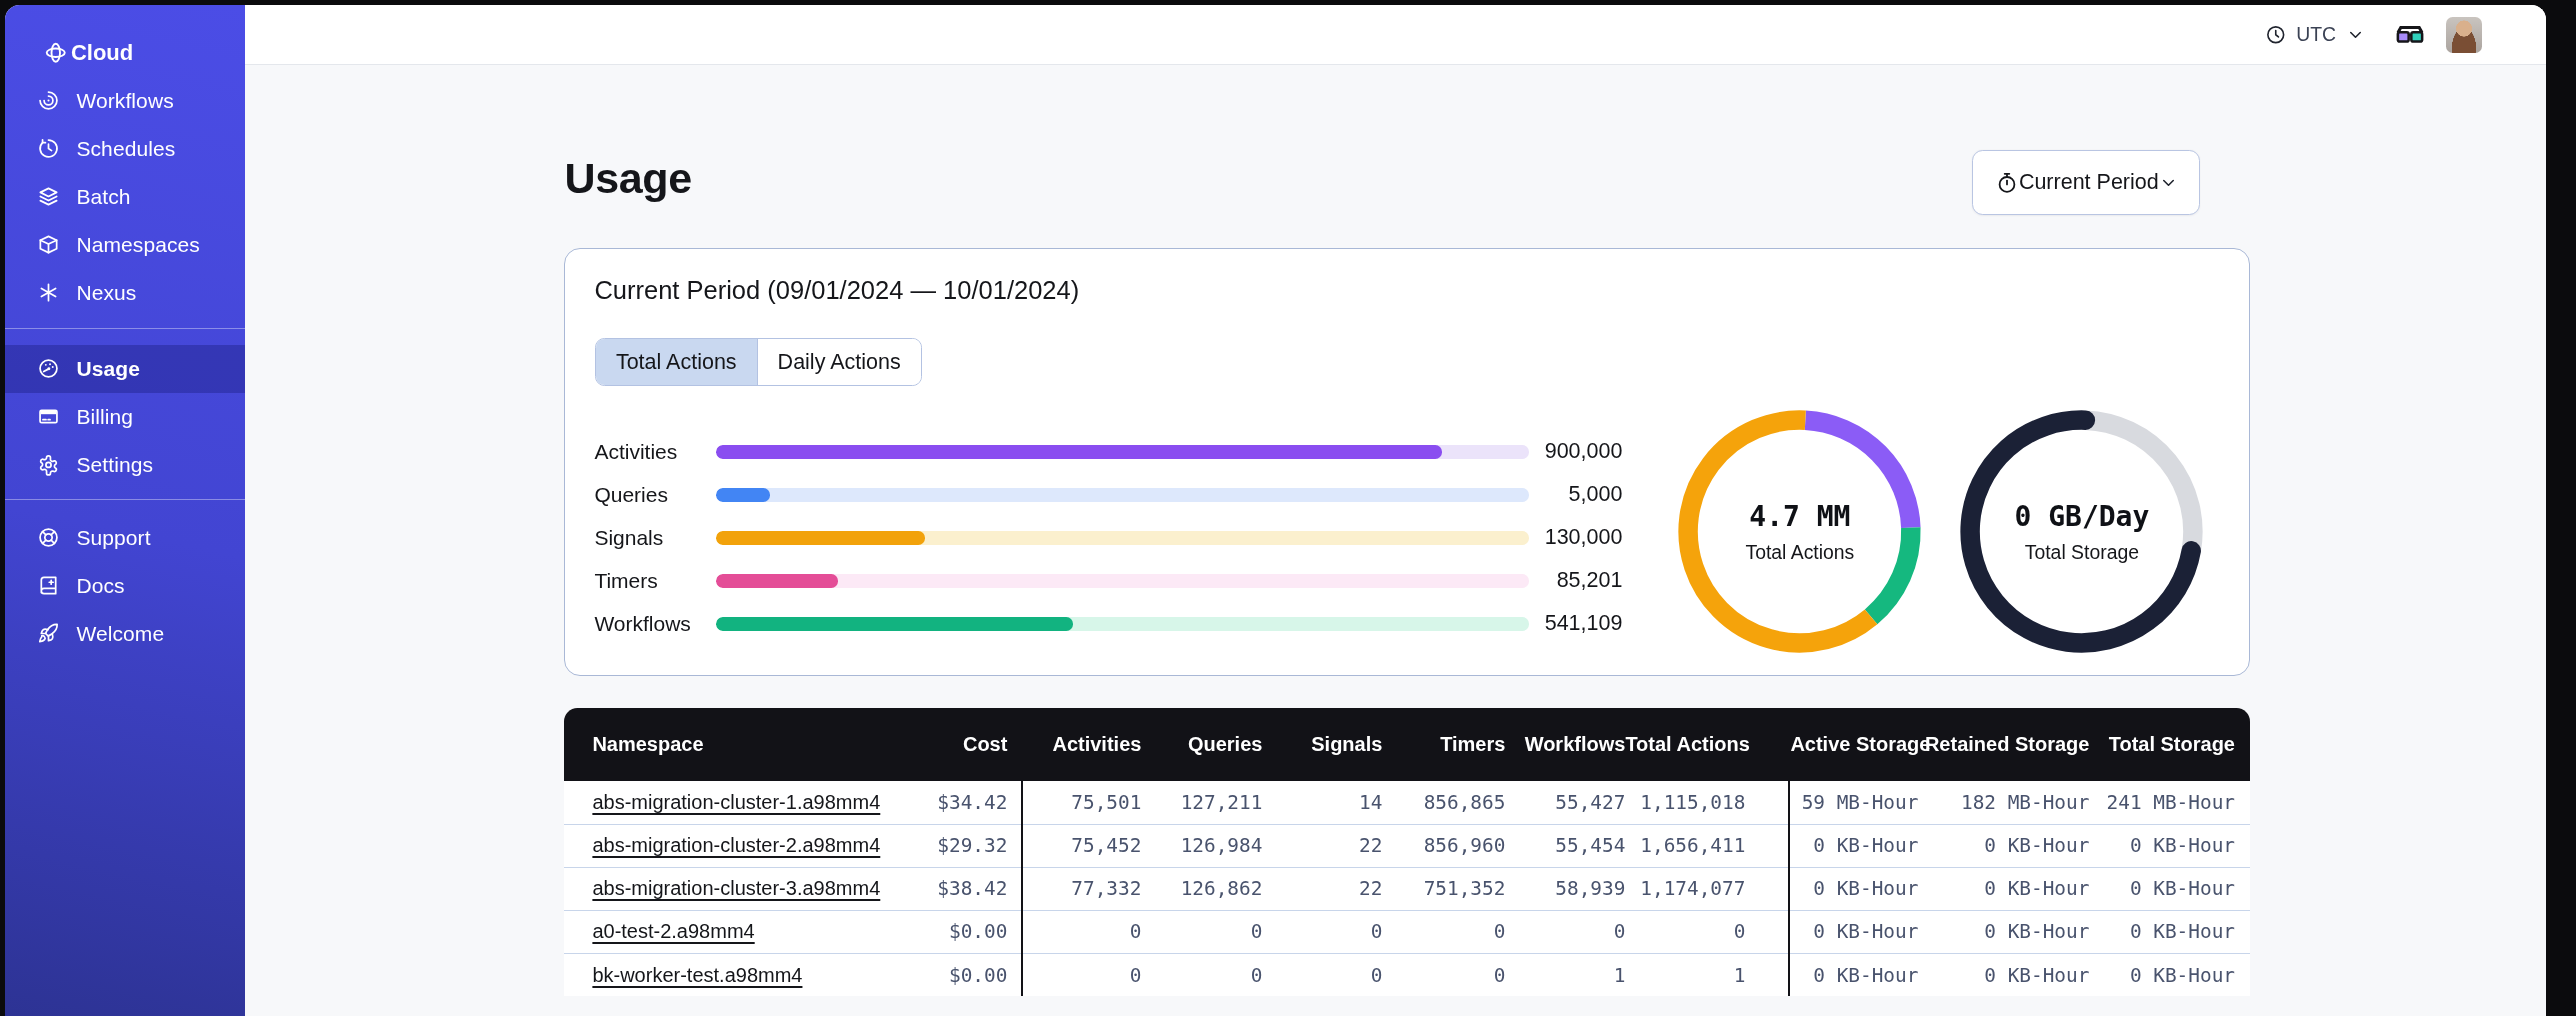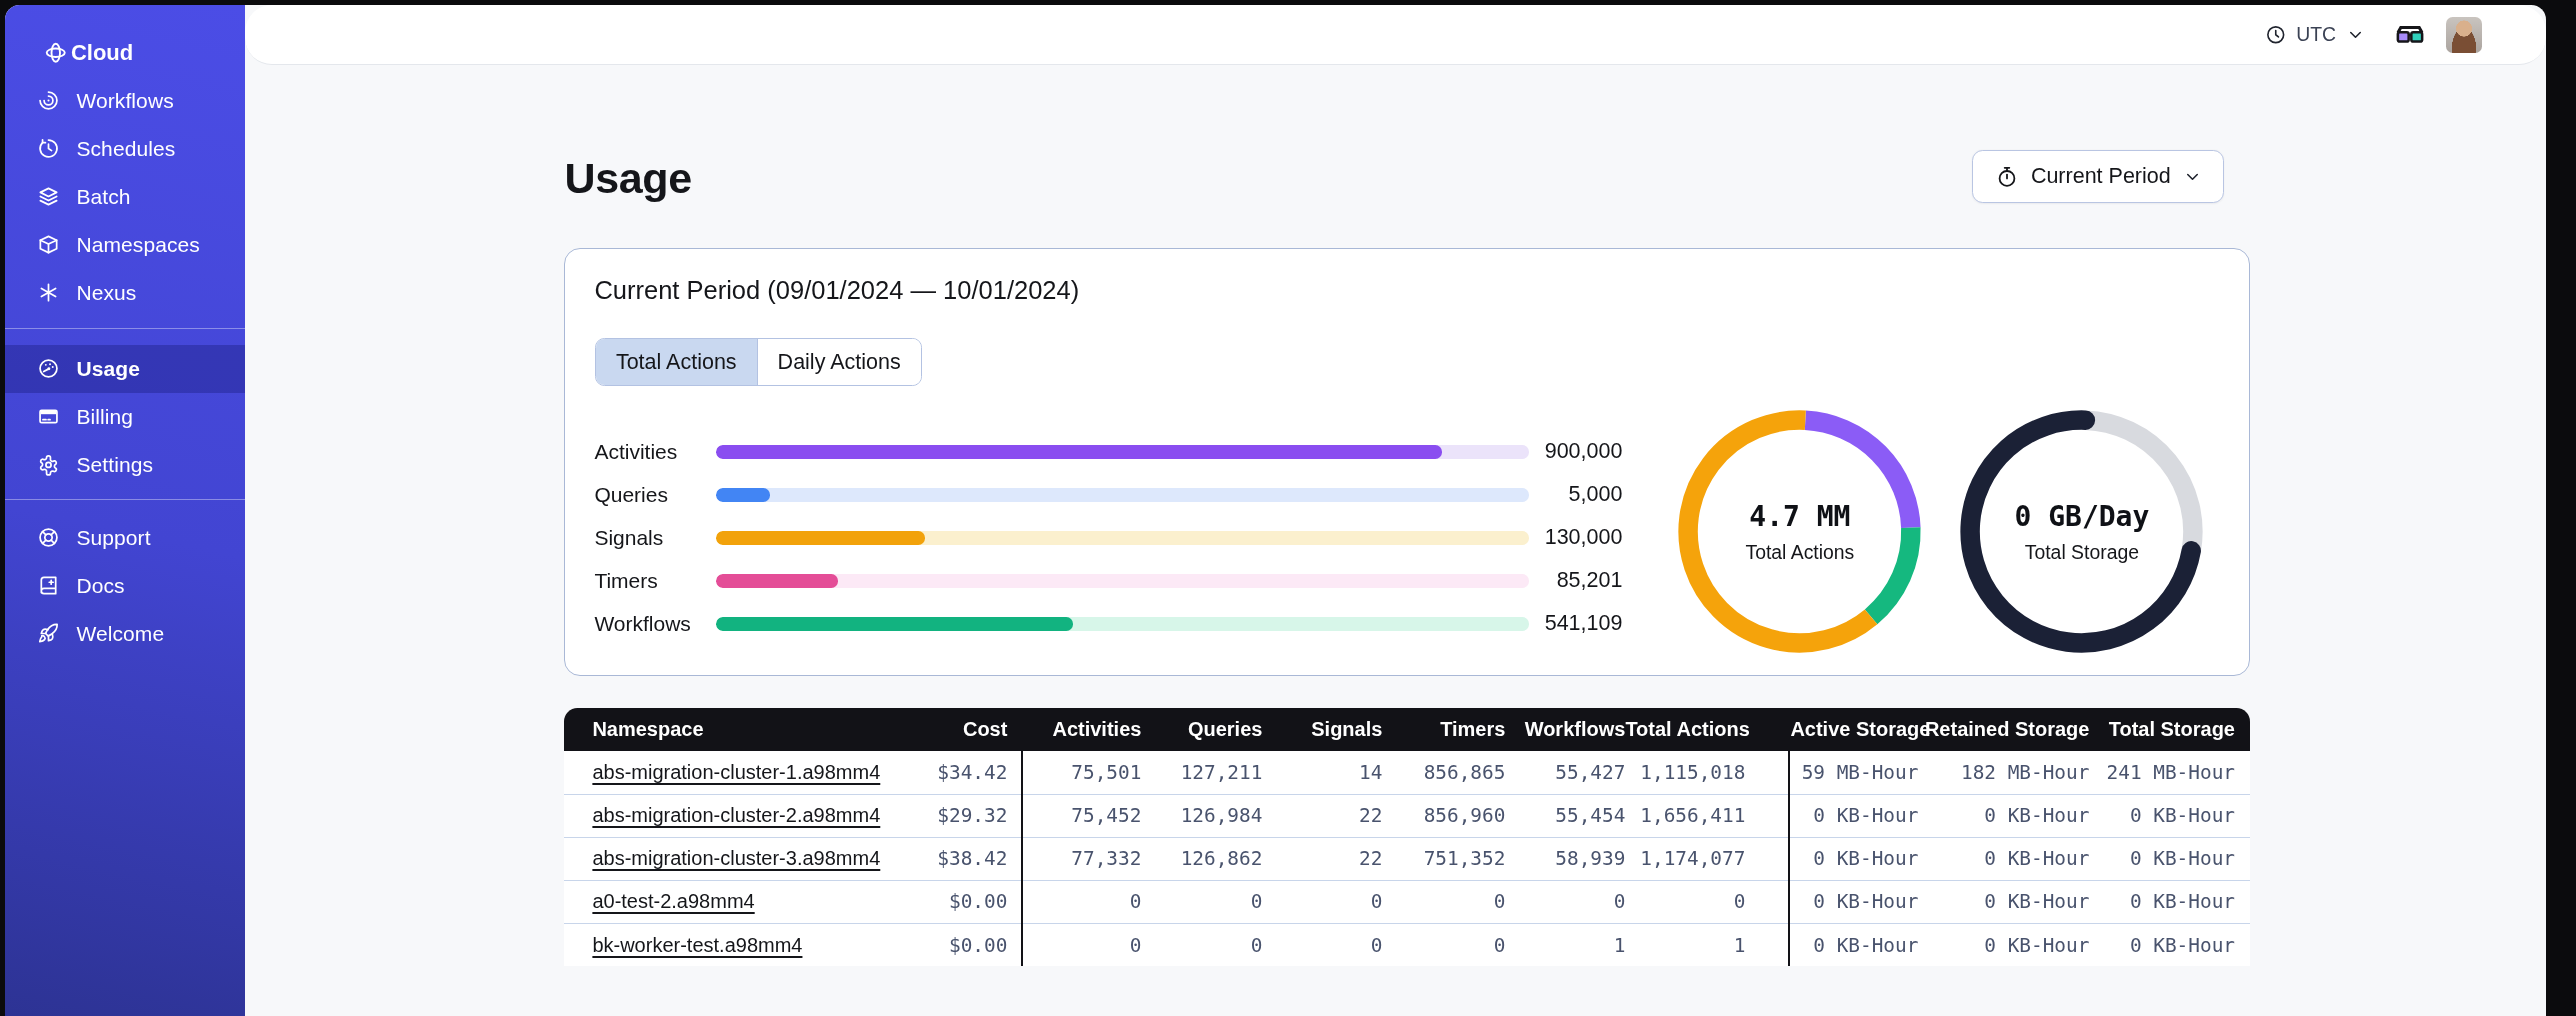--- a/index.html
+++ b/index.html
@@ -25,39 +25,39 @@
   .gap-a { height:16px; } .gap-b { height:13.4px; }
 
   .icn { display:inline-flex; width:23px; height:23px; flex:none; }
   .icn svg { width:100%; height:100%; fill:none; stroke:currentColor; stroke-width:1.8;
              stroke-linecap:round; stroke-linejoin:round; }
   .brand .icn { width:25.5px; height:25.5px; }
 
   
   .topbar { position:absolute; left:240px; top:0; right:0; height:60px; background:#fff;
             border-bottom:1.3px solid #e4e7ec; display:flex; align-items:center;
-            justify-content:flex-end; padding-right:25.5px; gap:20px; z-index:4;border-radius:27px; }
+            justify-content:flex-end; padding-right:25.5px; gap:20px; z-index:4; }
   .tz { display:flex; align-items:center; gap:9.4px; color:#3b4254; font-size:19.4px; cursor:pointer; margin-right:9.4px; }
   .tz .icn, .plainbtn .icn { color:#20242e; }
   .tz .icn { width:21.5px; height:21.5px; }
   .chev { width:19px; height:19px; display:inline-flex; }
   .chev svg { width:100%; height:100%; fill:none; stroke:#20242e; stroke-width:2; stroke-linecap:round; stroke-linejoin:round; }
   .plainbtn { background:none; border:none; cursor:pointer; display:inline-flex; }
   .glasses { width:32px; height:29.5px; }
   .avatar { width:36px; height:36px; border-radius:6.7px; cursor:pointer;
             background:
               radial-gradient(circle at 50% 32%, #d9b08c 0 26%, rgba(0,0,0,0) 27%),
               radial-gradient(ellipse at 50% 92%, #7a4e34 0 48%, rgba(0,0,0,0) 49%),
               linear-gradient(180deg,#c9c4bf 0%, #aba49f 100%); }
 
   
   .page-title { position:absolute; left:559px; top:149px; font-size:43px; font-weight:600;
                 color:#15161a; letter-spacing:-0.3px; }
-  .period-btn { position:absolute; left:1967px; top:145px; height:53px; padding:0 21.5px;
-                display:flex; align-items:center; gap:12px; background:#fff;
+  .period-btn { position:absolute; left:1967px; top:145px; height:65px; padding:0 21.5px;
+                display:flex; align-items:center; gap:0; background:#fff;
                 border:1.3px solid #b9c5e2; border-radius:10.7px; font-size:21.5px; font-weight:500;
                 color:#15161a; cursor:pointer; font-family:inherit;
                 box-shadow:0 0.7px 2px rgba(16,24,40,.06); }
   .period-btn .icn { width:24px; height:24px; color:#15161a; }
 
   
   .card { position:absolute; left:559px; top:243px; width:1686px; height:428px;
           background:#fff; border:1.3px solid #a9b8d6; border-radius:16px; }
   .card-title { position:absolute; left:29px; top:27px; font-size:25.5px; font-weight:500; color:#15161a; }
   .tabs { position:absolute; left:29.5px; top:89px; display:inline-flex; border:1.3px solid #b3c2e2;
@@ -78,21 +78,21 @@
   .donut svg { width:100%; height:100%; }
   .donut .center { position:absolute; inset:0; display:flex; flex-direction:column;
                    align-items:center; justify-content:center; gap:8px; text-align:center; }
   .donut .num { font-size:28px; font-weight:600; color:#0f1116; }
   .donut .cap { font-size:19.4px; color:#15161a; }
 
   
   .table-wrap { position:absolute; left:559px; top:703px; width:1686px;
                 border-radius:13.4px 13.4px 0 0; overflow:hidden; }
   table { width:1686px; border-collapse:collapse; table-layout:fixed; background:#fff; }
-  thead th { background:#121217; color:#fff; font-size:20px; font-weight:600; height:43px;
+  thead th { background:#121217; color:#fff; font-size:20px; font-weight:600; height:73px;
              white-space:nowrap; }
   tbody td { height:43px; font-size:19.4px; color:#49536d; background:#fff; white-space:nowrap; }
   tbody tr + tr td { border-top:1.3px solid #c8d5ea; }
   .al { text-align:left; padding-left:28px; }
   .ar { text-align:right; }
   .num { font-family:"DejaVu Sans Mono", monospace; }
   th.c1, td.c1 { padding-right:14px; }
   td.c1.div1, th.c1.div1 { border-right:2px solid #121217; }
   th.c7, td.c7 { padding-right:43px; }
   td.c7.div2, th.c7.div2 { border-right:2px solid #121217; }

